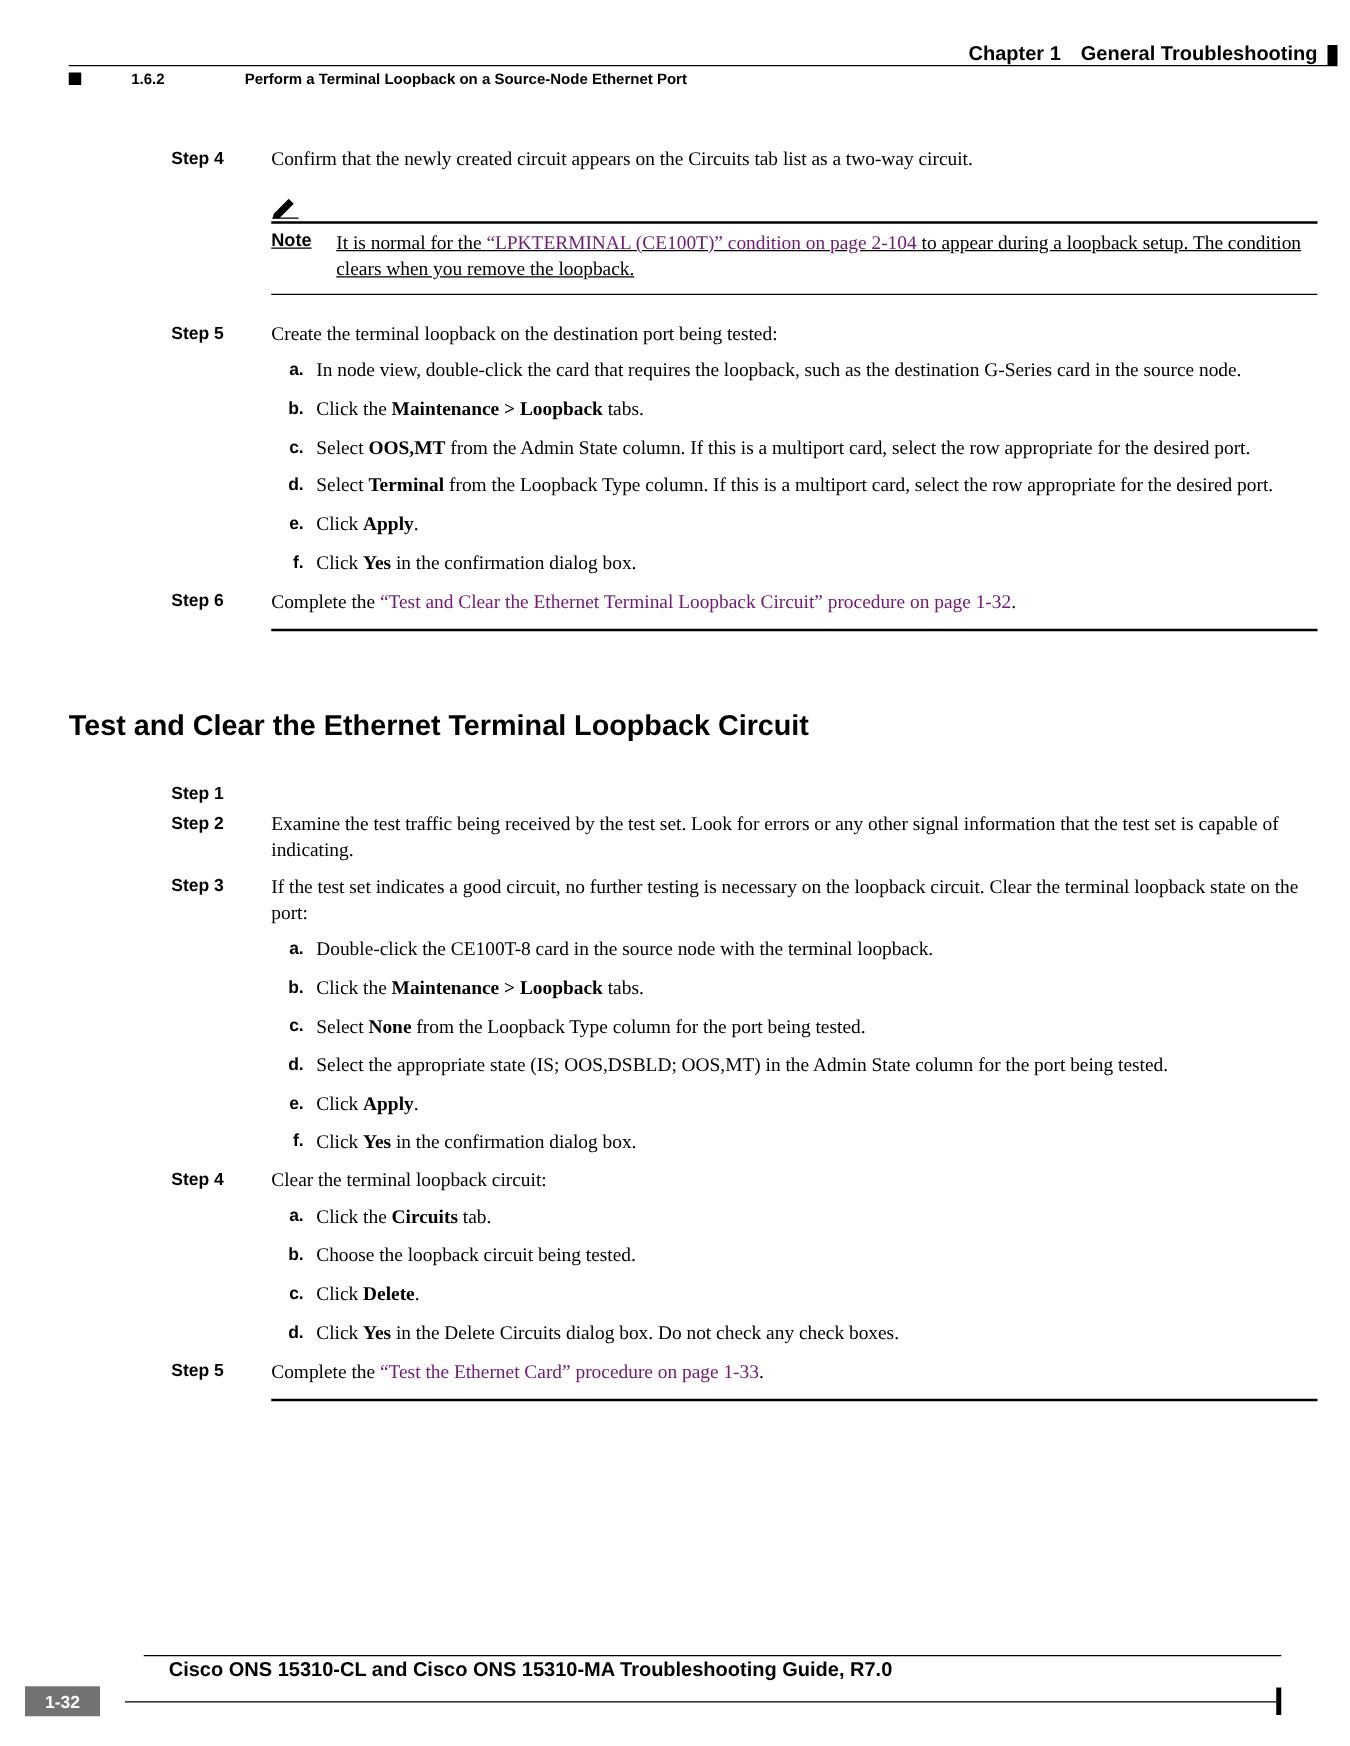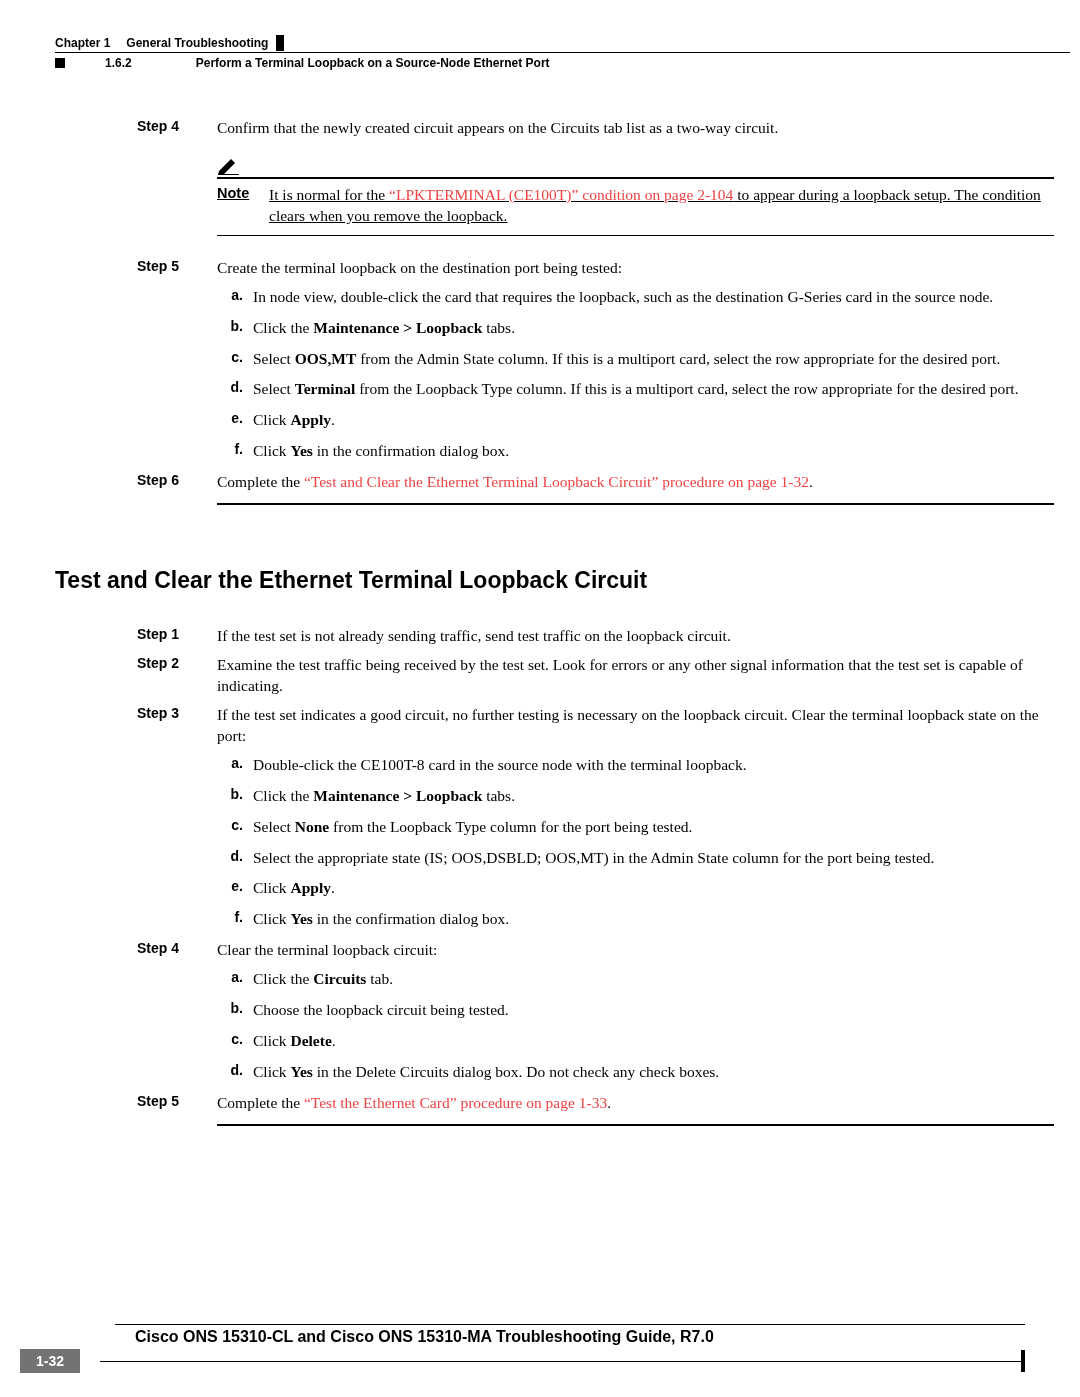--- a/index.html
+++ b/index.html
@@ -19,24 +19,24 @@
     width: 1080px;
     height: 1397px;
     box-sizing: border-box;
   }
   .header-row {
     position: absolute;
     top: 35px;
     left: 55px;
     right: 10px;
     display: flex;
-    justify-content: flex-start;
+    justify-content: flex-end;
     align-items: center;
     font-family: Arial, Helvetica, sans-serif;
-    font-size: 12px;
+    font-size: 16px;
     font-weight: bold;
   }
   .header-row .chap { margin-right: 16px; }
   .header-row .rule-end {
     width: 8px; height: 16px; background: #000; margin-left: 8px;
   }
   .section-head-row {
     position: absolute;
     top: 56px;
     left: 55px;
@@ -103,21 +103,21 @@
     height: 1px; background: #000; margin-top: 8px;
   }
   .note-row { display:flex;text-decoration:underline; }
   .note-label {
     font-family: Arial, Helvetica, sans-serif;
     font-size: 14.5px;
     font-weight: bold;
     width: 52px; flex:0 0 52px;
   }
   .note-text { flex: 1 1 auto; line-height: 1.35; }
-  .link { color: #ef4444; }
+  .link { color: #701a75; }
   .alpha-item {
     display: flex;
     margin: 4px 0 10px 0;
   }
   .alpha-item .al {
     font-family: Arial, Helvetica, sans-serif;
     font-size: 14px;
     font-weight: bold;
     width: 26px;
     flex: 0 0 26px;
@@ -243,21 +243,20 @@
         <span>Complete the </span><span class="link">“Test and Clear the Ethernet Terminal Loopback Circuit” procedure on page 1-32</span><span>.</span>
       </div>
     </div>
 
     <div style="height:2px;background:#000;margin:10px 0 0 162px"></div>
 
     <div class="h2">Test and Clear the Ethernet Terminal Loopback Circuit</div>
 
     <div class="step-row">
       <div class="step-label">Step 1</div>
-      <div class="step-body">If the test set is not already sending traffic, send test traffic on the loopback circuit.</div>
     </div>
     <div class="step-row">
       <div class="step-label">Step 2</div>
       <div class="step-body">Examine the test traffic being received by the test set. Look for errors or any other signal information that the test set is capable of indicating.</div>
     </div>
     <div class="step-row">
       <div class="step-label">Step 3</div>
       <div class="step-body">If the test set indicates a good circuit, no further testing is necessary on the loopback circuit. Clear the terminal loopback state on the port:</div>
     </div>
     <div class="sub-col">

